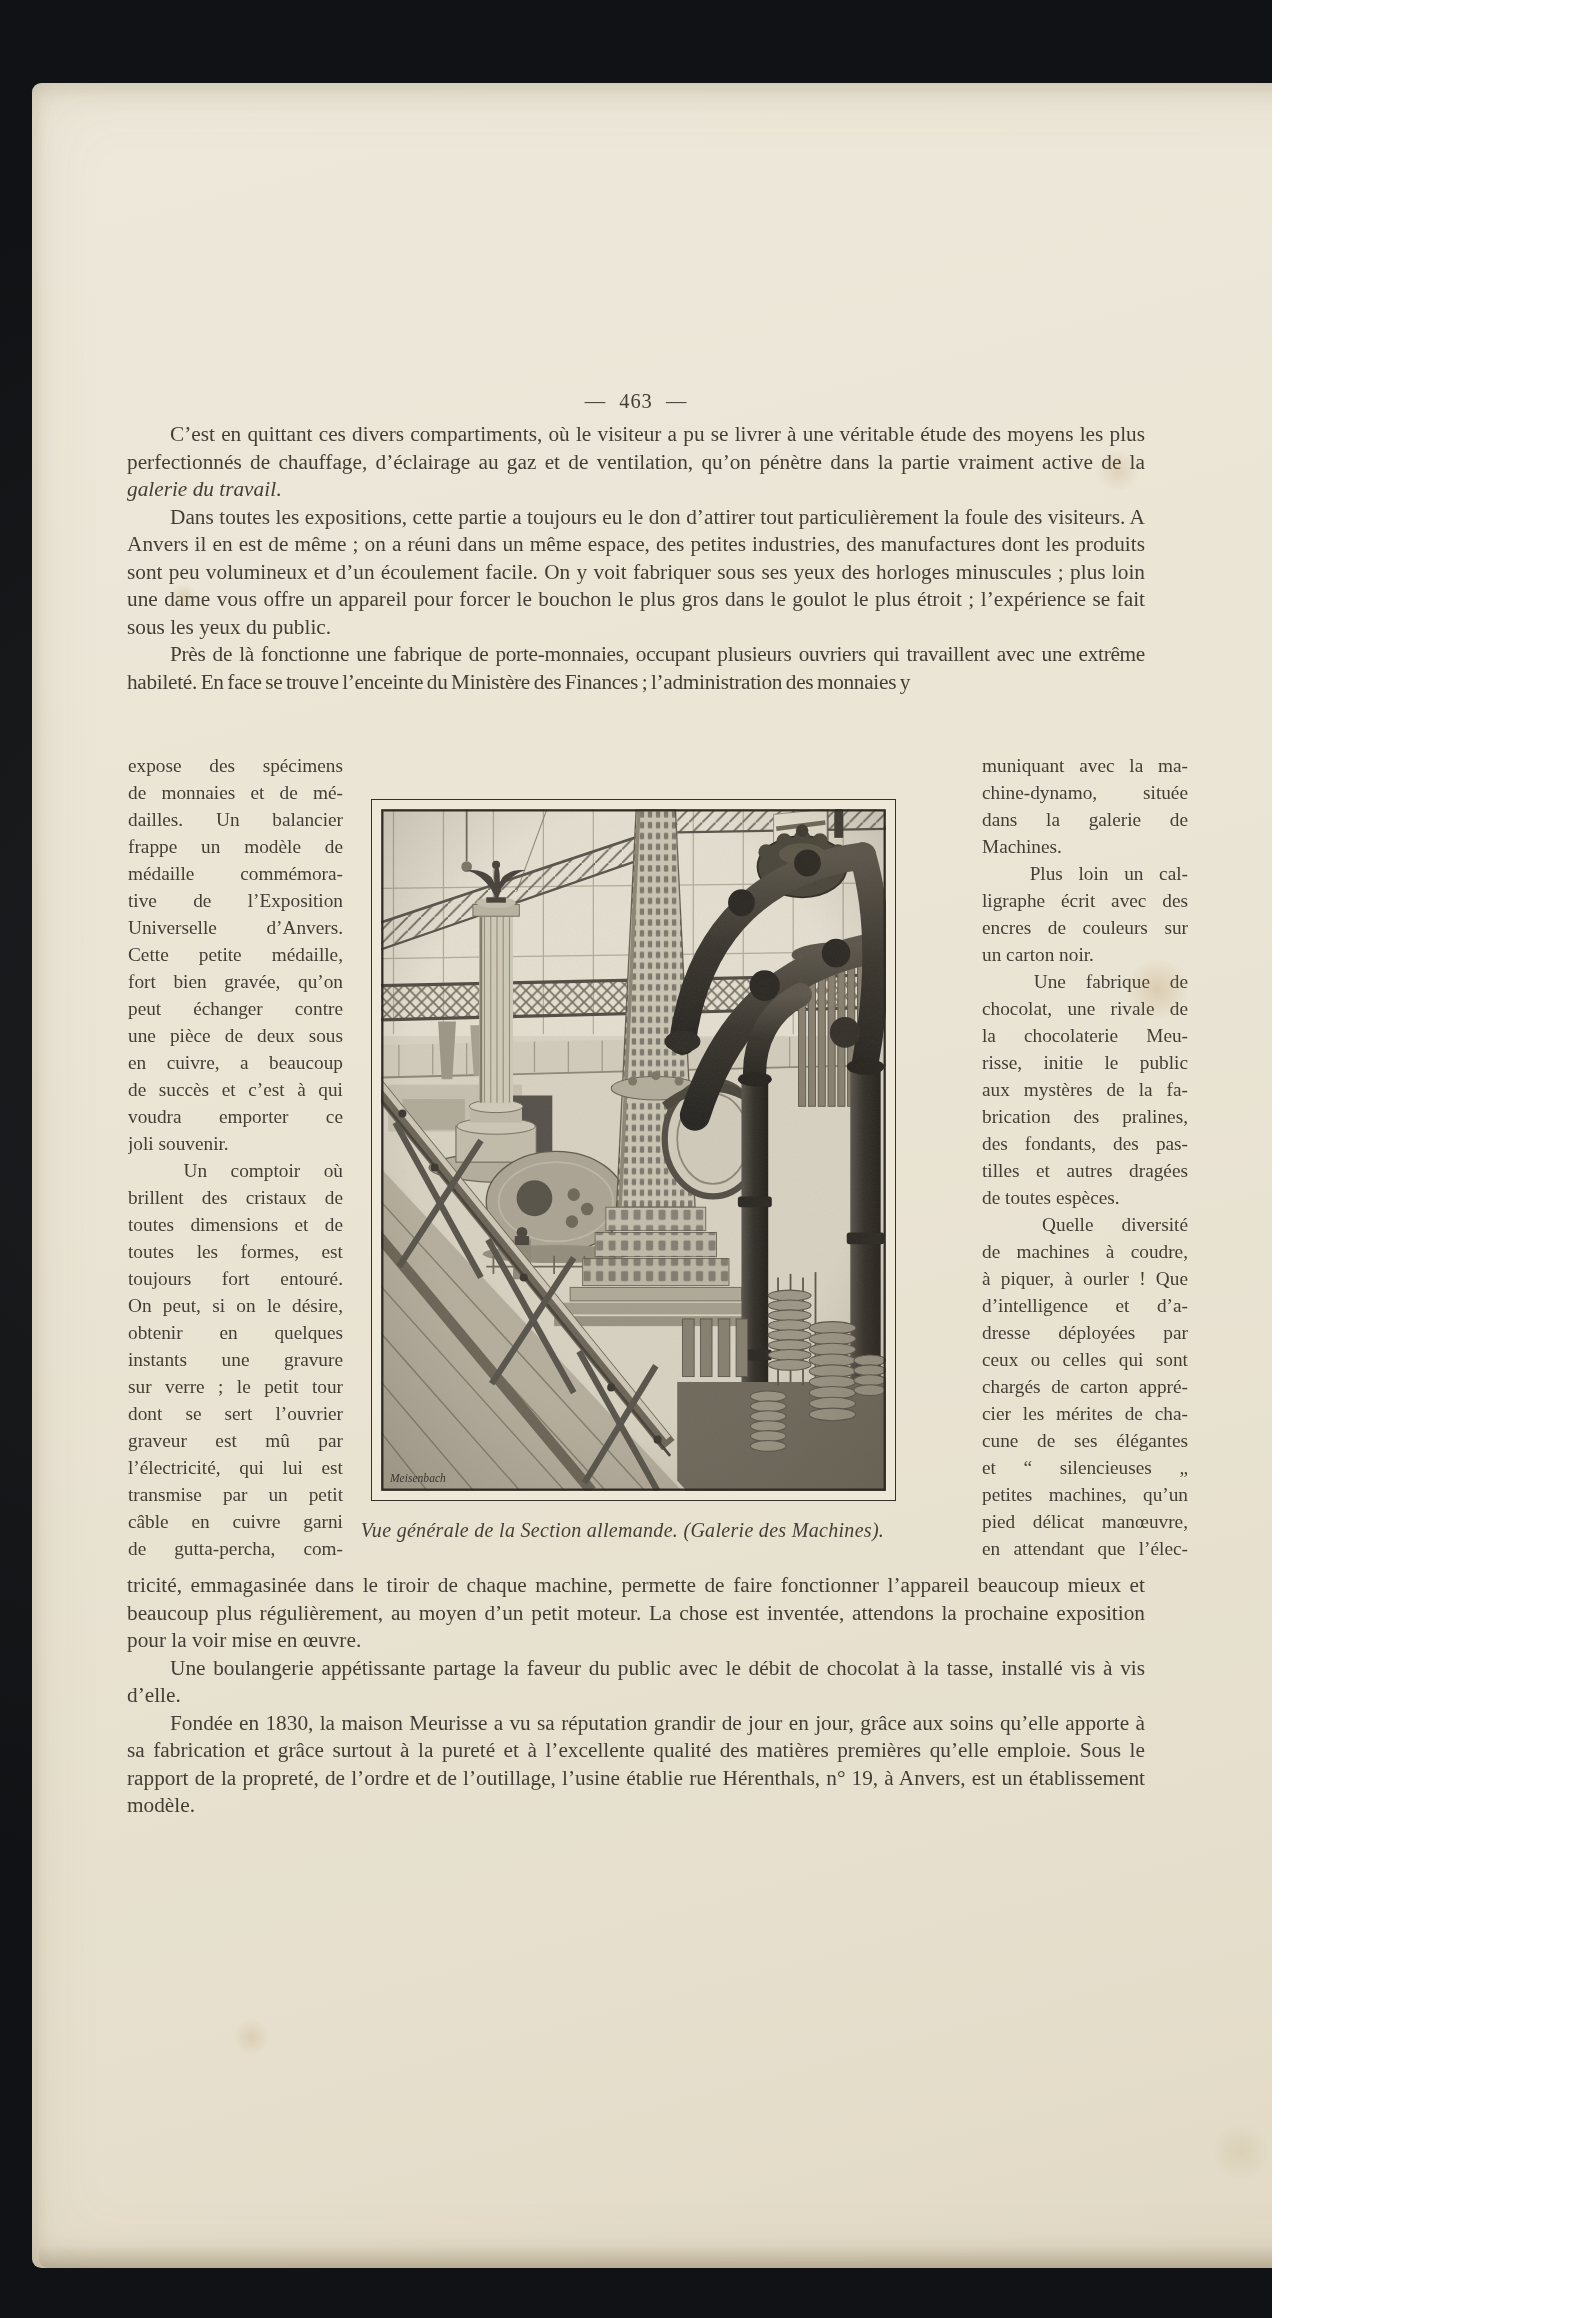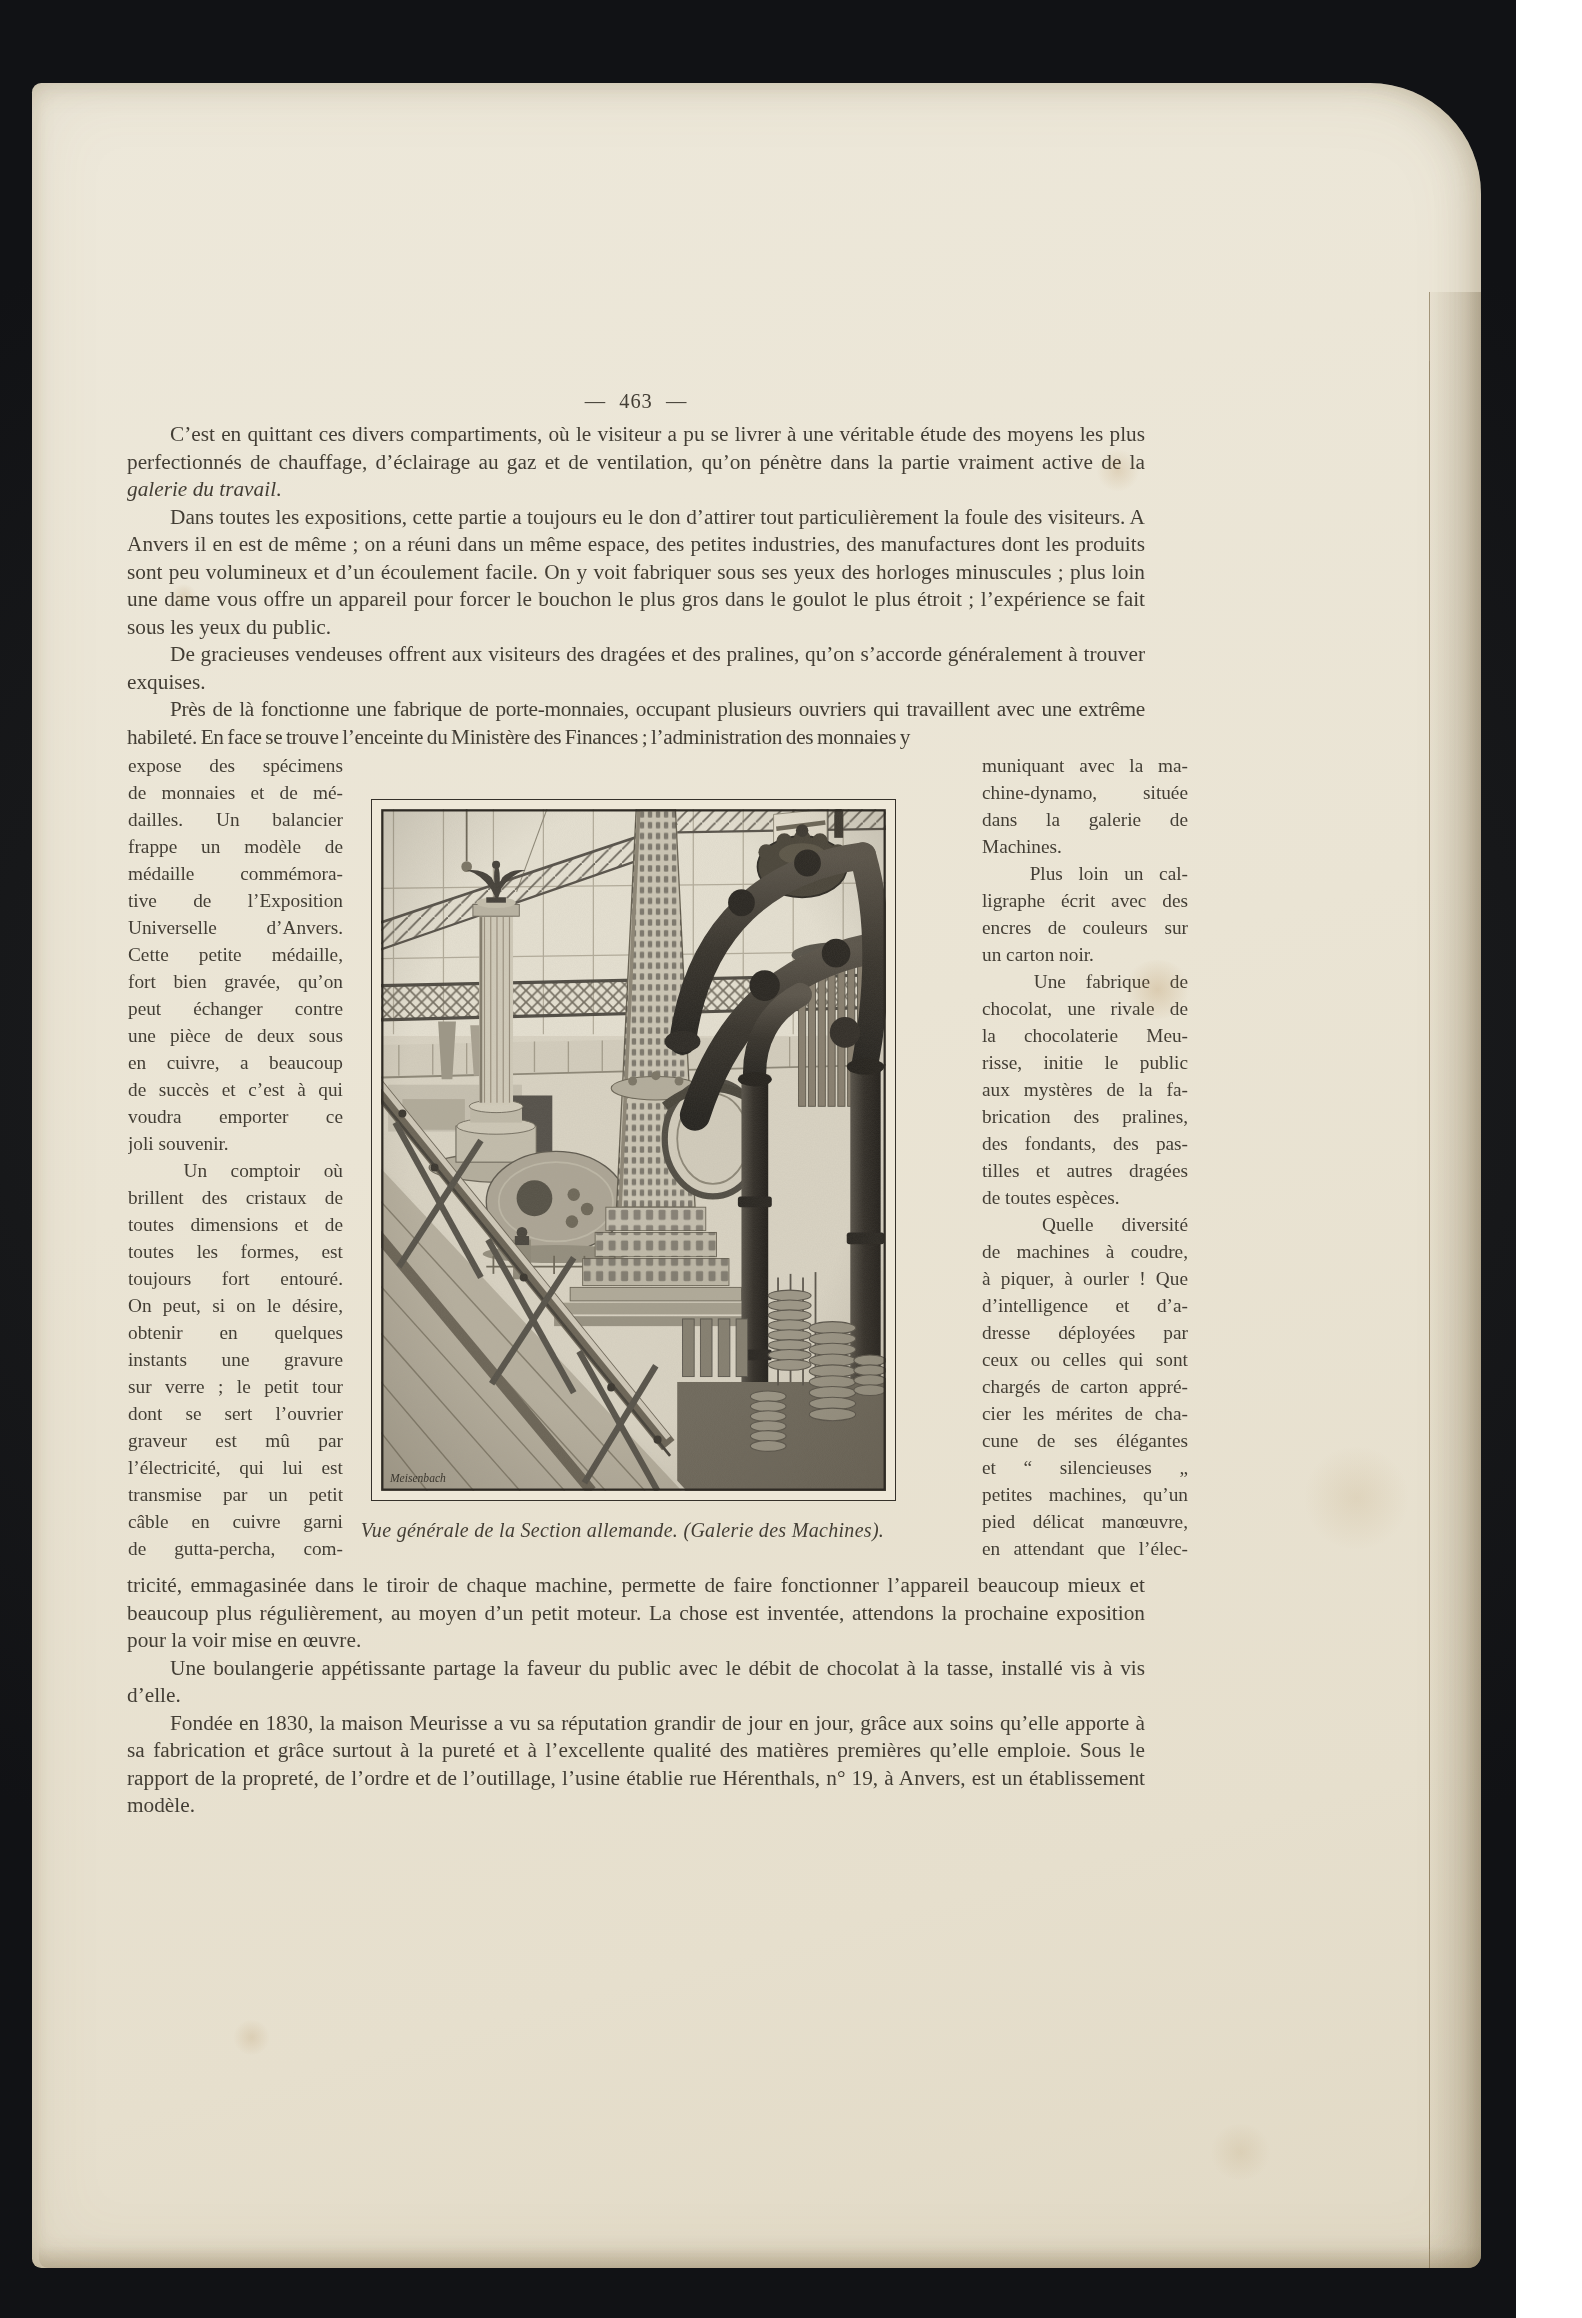--- a/index.html
+++ b/index.html
@@ -1,17 +1,17 @@
 <!DOCTYPE html>
 <html lang="fr" style="--ink: #433e35; --paper: #eae4d4; --backdrop: #17181a;font-size:15px"><head>
 <meta charset="utf-8">
 <style>
   html,body{margin:0;padding:0;}
   .canvas{
-    position:relative;width:1516px;height:2319px;overflow:hidden;
+    position:relative;width:1272px;height:2319px;overflow:hidden;
     background:radial-gradient(1299px 928px at 50% 45%, #212226 0%, #17181a 60%, #111215 100%);
     font-family:"Liberation Serif","DejaVu Serif",serif;
   }
   .page{
     position:absolute;left:32px;top:83px;width:1449px;height:2185px;
     background:linear-gradient(165deg,#ede8da 0%,#eae4d4 45%,#e6dfcd 80%,#e1d9c5 100%);
     border-radius:9.3px 111px 13px 9.3px;
     box-shadow:inset 0 0 74px rgba(130,108,66,.10),
                inset -16.7px 0 32px rgba(120,100,60,.16),
                inset 0 -11px 24px rgba(120,100,60,.12),
@@ -53,21 +53,20 @@
 <body>
 
 <div class="canvas">
   <div class="page">
 
     <div class="folio">— 463 —</div>
 
     <div id="introBlock" class="textblock">
         <p class="para">C’est en quittant ces divers compartiments, où le visiteur a pu se livrer à une véritable étude des moyens les plus perfectionnés de chauffage, d’éclairage au gaz et de ventilation, qu’on pénètre dans la partie vraiment active de la <i>galerie du travail</i>.</p>
         <p class="para">Dans toutes les expositions, cette partie a toujours eu le don d’attirer tout particulièrement la foule des visiteurs. A Anvers il en est de même ; on a réuni dans un même espace, des petites industries, des manufactures dont les produits sont peu volumineux et d’un écoulement facile. On y voit fabriquer sous ses yeux des horloges minuscules ; plus loin une dame vous offre un appareil pour forcer le bouchon le plus gros dans le goulot le plus étroit ; l’expérience se fait sous les yeux du public.</p>
-        <p class="para">De gracieuses vendeuses offrent aux visiteurs des dragées et des pralines, qu’on s’accorde généralement à trouver exquises.</p>
         <p class="para tight">Près de là fonctionne une fabrique de porte-monnaies, occupant plusieurs ouvriers qui travaillent avec une extrême habileté. En face se trouve l’enceinte du Ministère des Finances ; l’administration des monnaies y</p>
       </div>
 
     <div id="leftCol" class="col">
         <div class="line">
           <span>expose</span>
           <span>des</span>
           <span>spécimens</span>
         </div>
         <div class="line">

